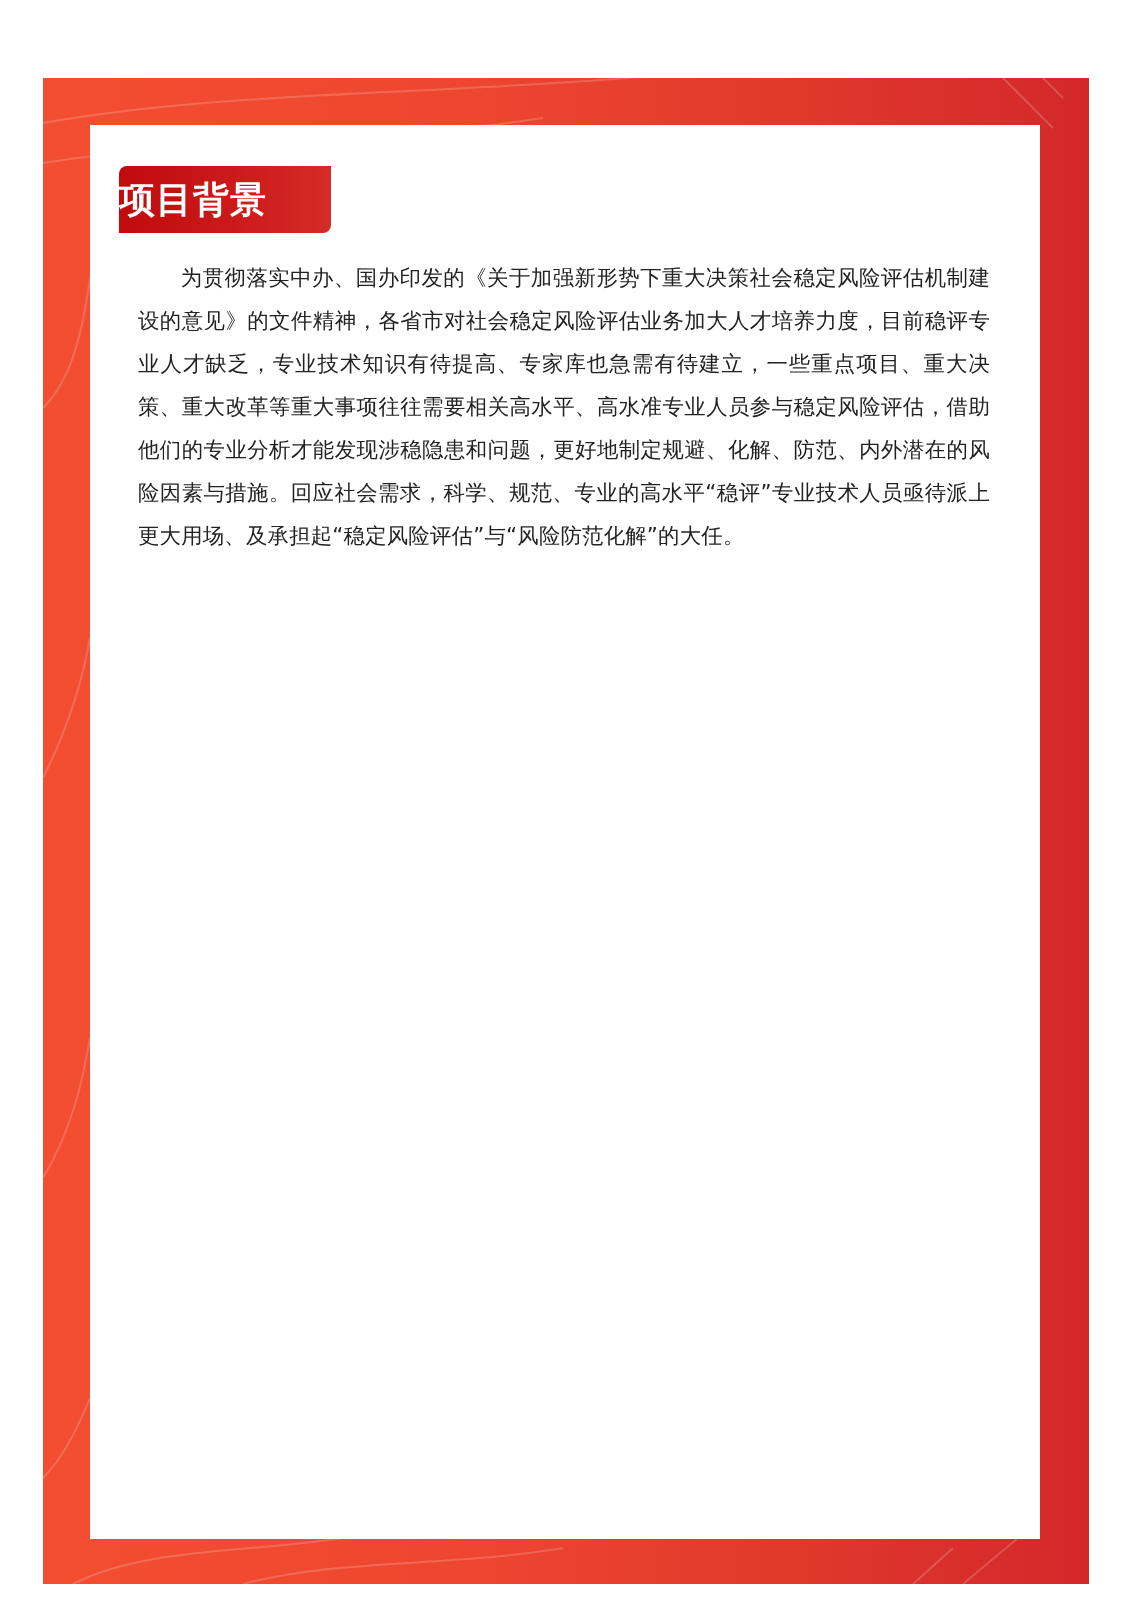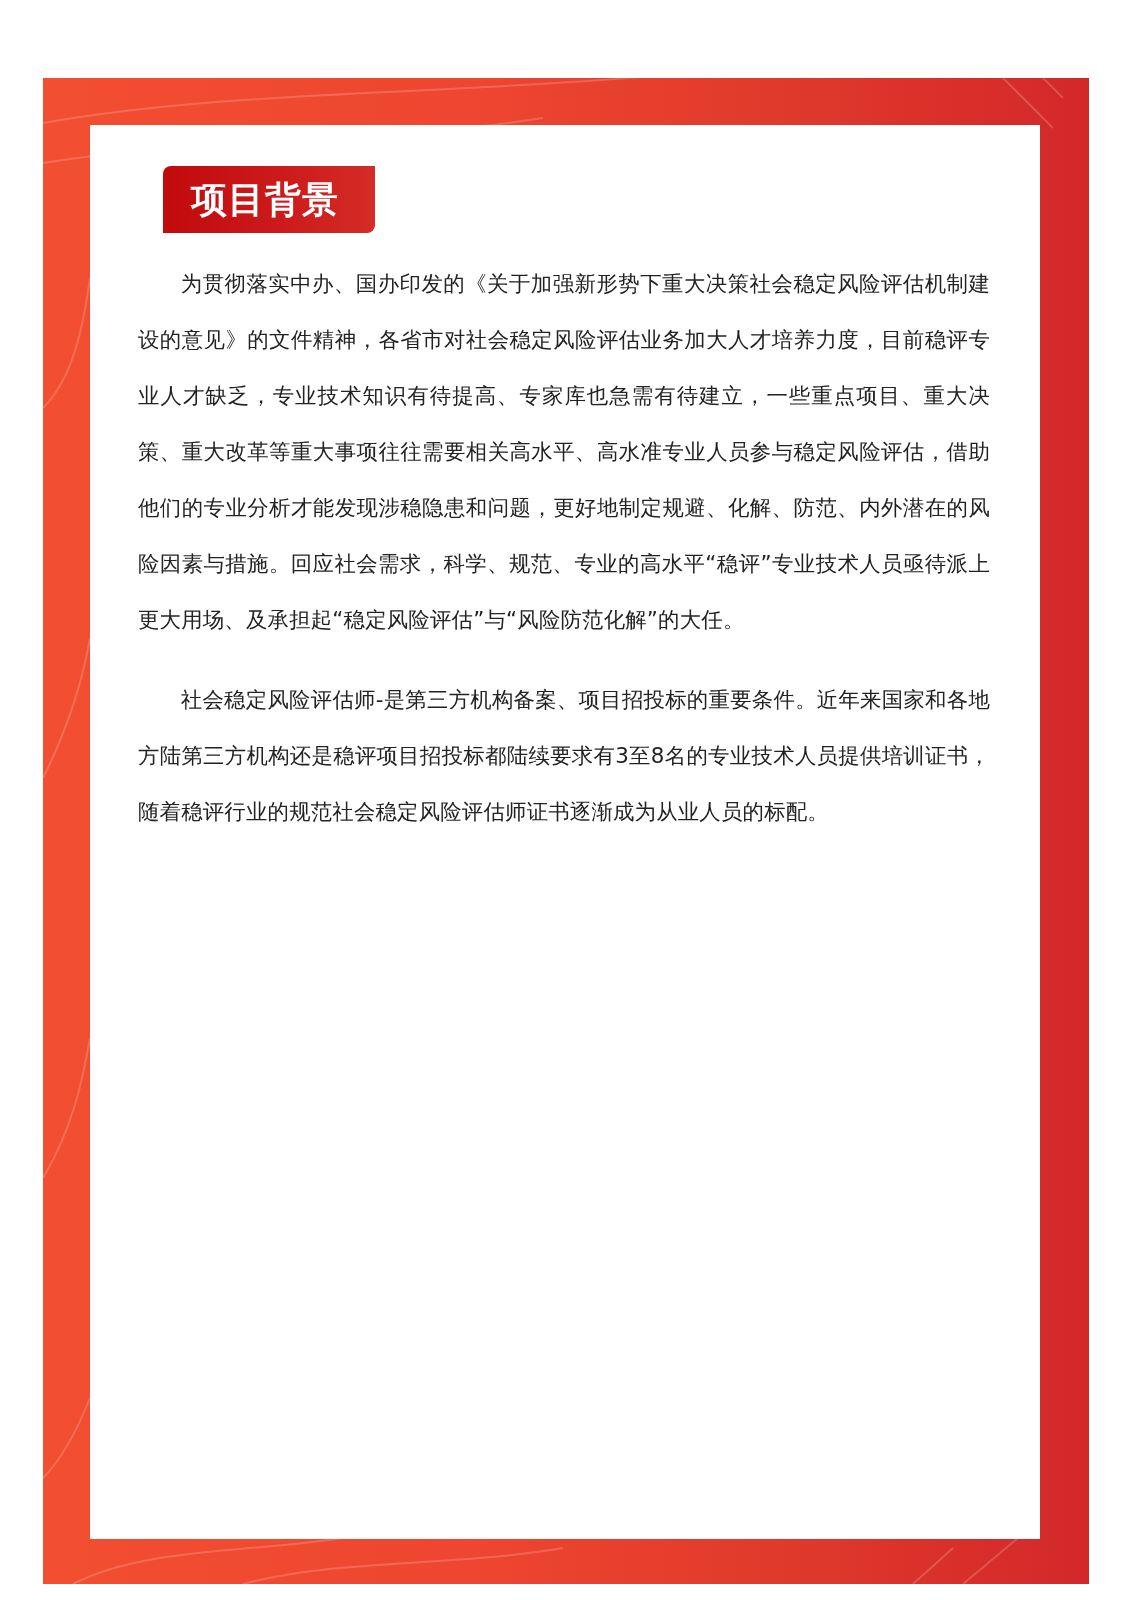--- a/index.html
+++ b/index.html
@@ -44,36 +44,34 @@
       top: 166px;
       width: 212px;
       height: 67px;
       background: linear-gradient(90deg, #c10a0c 0%, #cc1a1a 55%, #d42c26 100%);
       border-radius: 8px 0 8px 0;
       color: #ffffff;
       font-family: "DejaVu Sans", sans-serif;
       font-weight: bold;
       font-size: 36px;
       line-height: 67px;
-      padding-left: 28px;
       letter-spacing: 1px;
-      margin-left: 44px;
     }
     .content {
       position: absolute;
       left: 138px;
       top: 256px;
       width: 852px;
       color: #222222;
       font-family: "DejaVu Sans", sans-serif;
       font-size: 21.4px;
       letter-spacing: 0.2px;
     }
     .para {
-      line-height: 56px;
+      line-height: 43px;
       text-indent: 2em;
       text-align: justify;
       text-align-last: left;
     }
     .para + .para { margin-top: 24px; }
   </style>
 </head>
 <body>
 
 <div class="page">
@@ -95,15 +93,14 @@
       </g>
     </svg>
   </div>
 
   <div class="sheet"></div>
 
   <div class="title-tag">项目背景</div>
 
   <div class="content">
     <p class="para">为贯彻落实中办、国办印发的《关于加强新形势下重大决策社会稳定风险评估机制建设的意见》的文件精神，各省市对社会稳定风险评估业务加大人才培养力度，目前稳评专业人才缺乏，专业技术知识有待提高、专家库也急需有待建立，一些重点项目、重大决策、重大改革等重大事项往往需要相关高水平、高水准专业人员参与稳定风险评估，借助他们的专业分析才能发现涉稳隐患和问题，更好地制定规避、化解、防范、内外潜在的风险因素与措施。回应社会需求，科学、规范、专业的高水平“稳评”专业技术人员亟待派上更大用场、及承担起“稳定风险评估”与“风险防范化解”的大任。</p>
-    <p class="para">社会稳定风险评估师-是第三方机构备案、项目招投标的重要条件。近年来国家和各地方陆第三方机构还是稳评项目招投标都陆续要求有3至8名的专业技术人员提供培训证书，  随着稳评行业的规范社会稳定风险评估师证书逐渐成为从业人员的标配。</p>
   </div>
 </div>
 
 </body></html>

